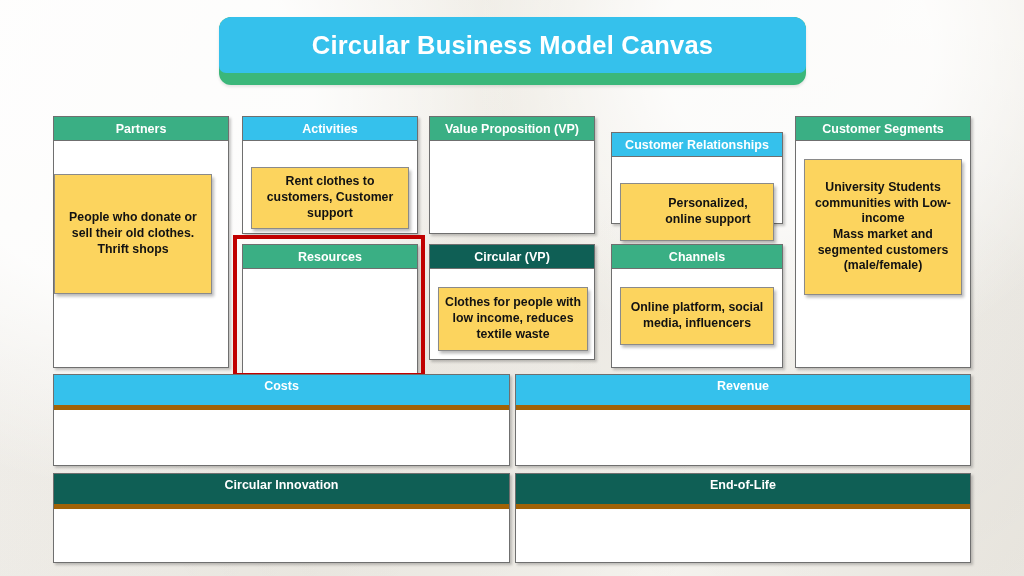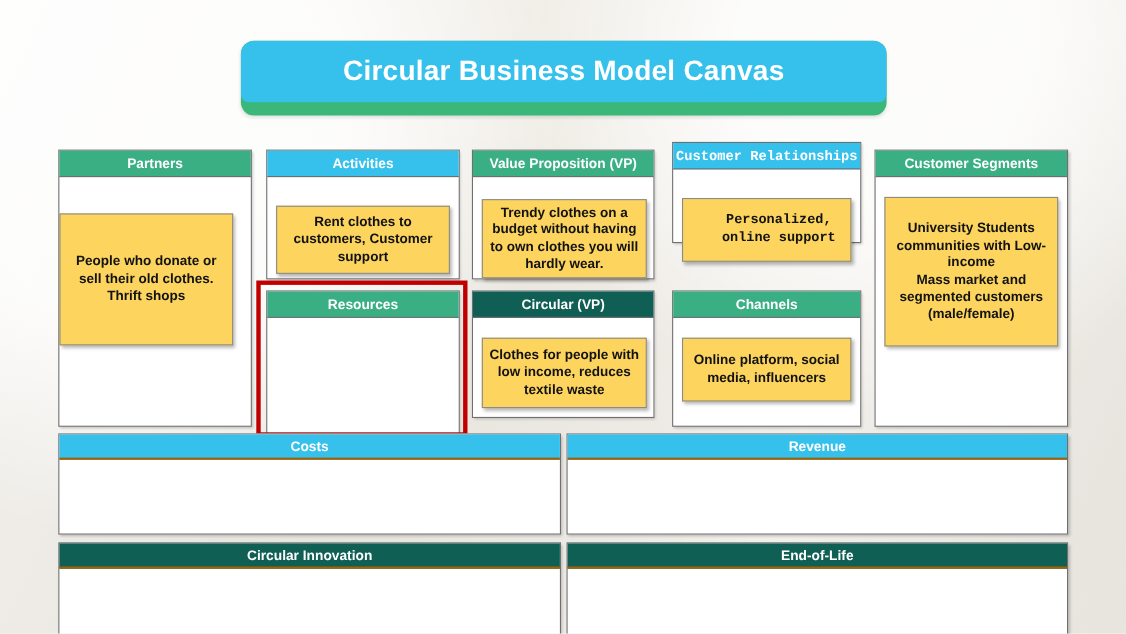--- a/index.html
+++ b/index.html
@@ -24,21 +24,20 @@
       radial-gradient(circle at 78% 9%,  rgba(255,255,255,0.8) 0 14%, rgba(0,0,0,0) 34%),
       radial-gradient(circle at 42% 72%, rgba(0,0,0,0.022) 0 20%, rgba(0,0,0,0) 42%),
       radial-gradient(circle at 88% 62%, rgba(0,0,0,0.02) 0 16%, rgba(0,0,0,0) 36%),
       radial-gradient(circle at 5% 88%,  rgba(0,0,0,0.025) 0 14%, rgba(0,0,0,0) 34%),
       linear-gradient(115deg, #f7f5f1 0%, #efece5 45%, #f5f3ee 72%, #eae7e0 100%);
     pointer-events: none;
   }
   #canvas-root {
     position: absolute;
     inset: 0;
-    margin-top: 20px;
   }
 
   
   #title-banner {
     position: absolute;
     left: 219px;
     top: 17px;
     width: 587px;
     height: 68px;
     border-radius: 12px;
@@ -110,28 +109,28 @@
     color: #121212;
     font-weight: bold;
     font-size: 12.3px;
     line-height: 1.28;
     padding: 4px 6px;
     white-space: pre-line;
   }
 
   
   .strip-header {
-    height: 23px;
+    height: 35px;
     line-height: 23px;
     text-align: center;
     color: #ffffff;
     font-size: 12.5px;
     font-weight: bold;
     box-sizing: border-box;
-    border-bottom: 2px solid #a16207;
+    border-bottom: 5px solid #a16207;
   }
 
   
   #resources-highlight {
     position: absolute;
     left: 233px;
     top: 235px;
     width: 192px;
     height: 142px;
     border: 4px solid #c00000;
@@ -166,33 +165,30 @@
       <div class="note" style="position:absolute; left:8px; top:26px; width:158px; height:62px;">Rent clothes to customers, Customer support</div>
     </div>
   </div>
 
   <div class="block" style="left:242px; top:244px; width:176px; height:144px;">
     <div class="block-header hdr-green">Resources</div>
   </div>
 
   <div class="block" style="left:429px; top:116px; width:166px; height:118px;">
     <div class="block-header hdr-green">Value Proposition (VP)</div>
-    <div class="block-body">
-      <div class="note" style="position:absolute; left:8px; top:20px; width:150px; height:72px;">Trendy clothes on a budget without having to own clothes you will hardly wear.</div>
-    </div>
   </div>
 
   <div class="block" style="left:429px; top:244px; width:166px; height:116px;">
     <div class="block-header hdr-teal">Circular (VP)</div>
     <div class="block-body">
       <div class="note" style="position:absolute; left:8px; top:18px; width:150px; height:64px;">Clothes for people with low income, reduces textile waste</div>
     </div>
   </div>
 
-  <div class="block" style="left:611px; top:109px; width:172px; height:92px;font-family:Liberation Mono, monospace;">
+  <div class="block" style="left:611px; top:132px; width:172px; height:92px;">
     <div class="block-header hdr-cyan">Customer Relationships</div>
     <div class="block-body">
       <div class="note" style="position:absolute; left:8px; top:26px; width:154px; height:58px;padding-left:28px;">Personalized, online support</div>
     </div>
   </div>
 
   <div class="block" style="left:611px; top:244px; width:172px; height:124px;">
     <div class="block-header hdr-green">Channels</div>
     <div class="block-body">
       <div class="note" style="position:absolute; left:8px; top:18px; width:154px; height:58px;">Online platform, social media, influencers</div>

